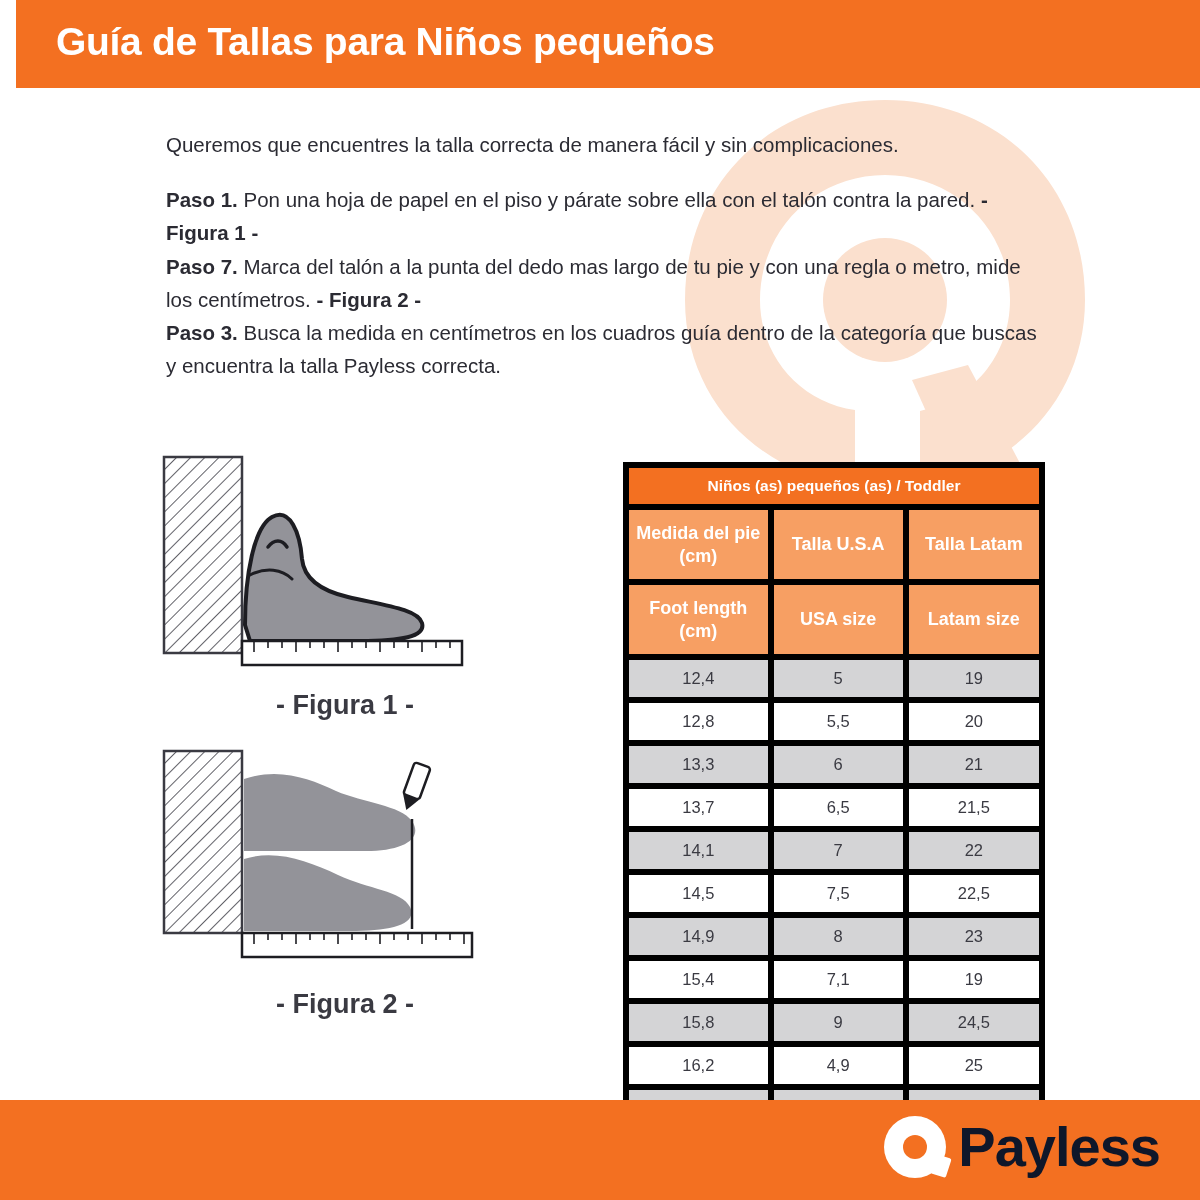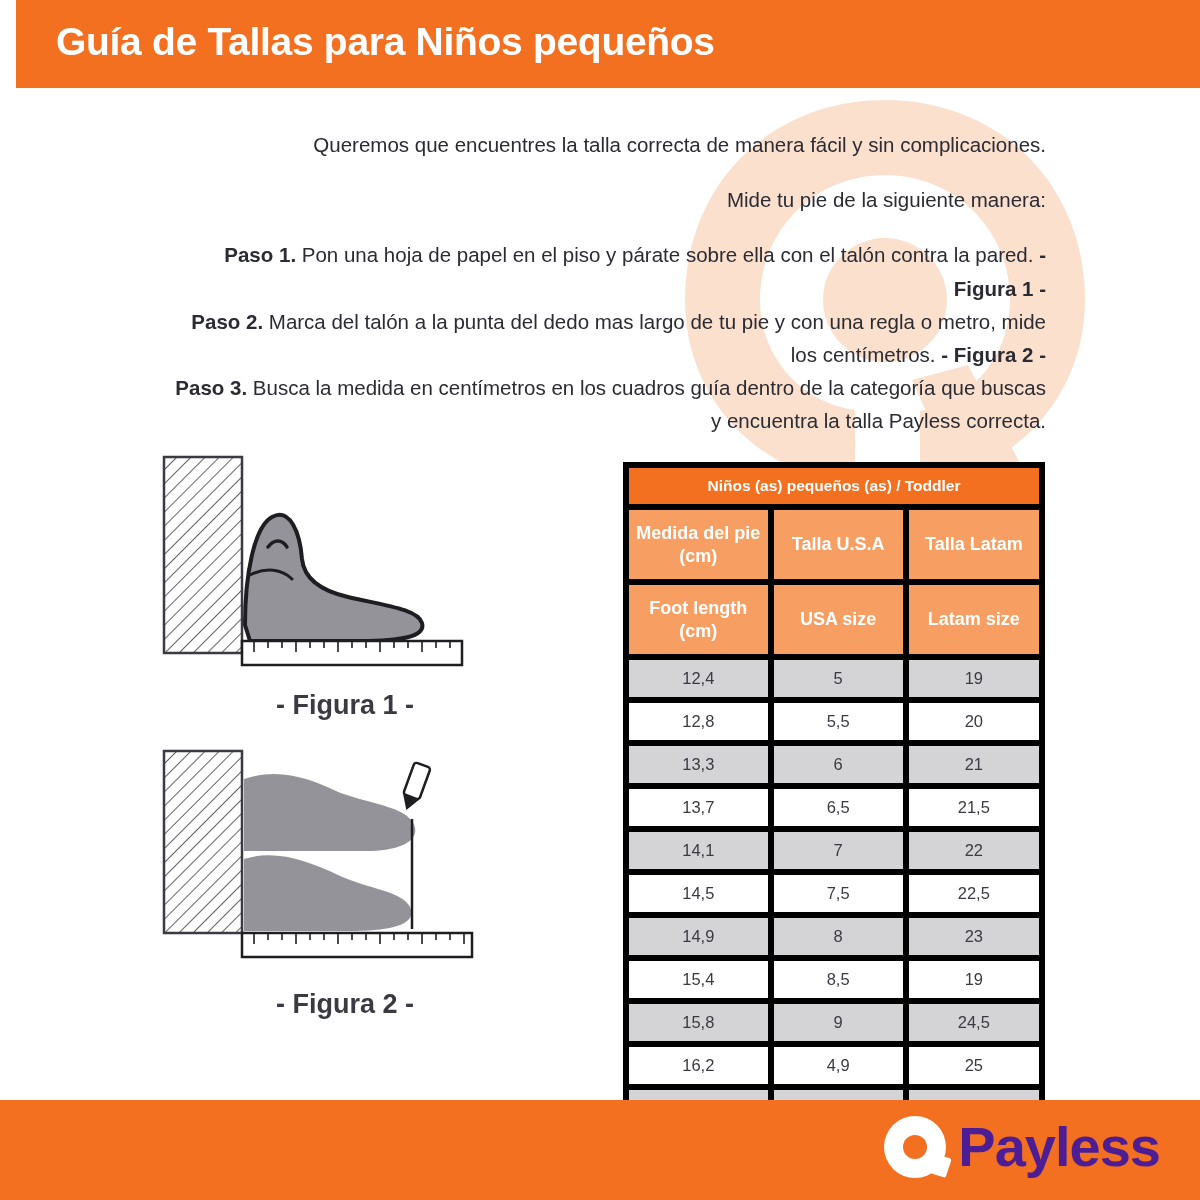--- a/index.html
+++ b/index.html
@@ -81,21 +81,21 @@
     bottom: 2px;
     width: 16px;
     height: 20px;
     background: #ffffff;
     transform: rotate(18deg);
     border-radius: 2px;
   }
   .brand-text {
     font-size: 56px;
     font-weight: bold;
-    color: #4c1d95;
+    color: #0f172a;
     letter-spacing: -1px;
     line-height: 1;
   }
   
   .watermark {
     position: absolute;
     right: 80px;
     top: 80px;
     width: 470px;
     height: 470px;
@@ -107,21 +107,20 @@
     position: absolute;
     left: 166px;
     top: 128px;
     width: 880px;
     color: #2b2b33;
     font-size: 20.5px;
     line-height: 1.62;
   }
   .intro p {
     margin: 0 0 22px 0;
-    text-align: right;
   }
   .intro p.steps {
     margin: 0;
   }
   .intro b {
     font-weight: bold;
   }
   
   .figures {
     position: absolute;
@@ -196,24 +195,23 @@
     <circle cx="235" cy="220" r="62" fill="#FBE0CE"></circle>
     <path d="M262 300 L 330 452 L 392 425 L 318 285 Z" fill="#FBE0CE"></path>
   </svg>
 
   <div class="header">
     <div class="header-title">Guía de Tallas para Niños pequeños</div>
   </div>
 
   <div class="intro">
     <p>Queremos que encuentres la talla correcta de manera fácil y sin complicaciones.</p>
-    <p>Mide tu pie de la siguiente manera:</p>
     <p class="steps">
       <b>Paso 1.</b><span> Pon una hoja de papel en el piso y párate sobre ella con el talón contra la pared. </span><b>- Figura 1 -</b><br>
-      <b>Paso 2.</b><span> Marca del talón a la punta del dedo mas largo de tu pie y con una regla o metro, mide los centímetros. </span><b>- Figura 2 -</b><br>
+      <b>Paso 7.</b><span> Marca del talón a la punta del dedo mas largo de tu pie y con una regla o metro, mide los centímetros. </span><b>- Figura 2 -</b><br>
       <b>Paso 3.</b><span> Busca la medida en centímetros en los cuadros guía dentro de la categoría que buscas y encuentra la talla Payless correcta.</span>
     </p>
   </div>
 
   <div class="figures">
 
     <svg width="400" height="225" viewBox="0 0 400 225">
       <defs>
         <pattern id="hatch1" width="10" height="10" patternTransform="rotate(45)" patternUnits="userSpaceOnUse">
           <line x1="0" y1="0" x2="0" y2="10" stroke="#3a3a42" stroke-width="1.6"></line>
@@ -335,21 +333,21 @@
         <td>7,5</td>
         <td>22,5</td>
       </tr>
       <tr class="alt">
         <td>14,9</td>
         <td>8</td>
         <td>23</td>
       </tr>
       <tr>
         <td>15,4</td>
-        <td>8,5</td>
+        <td>7,1</td>
         <td>19</td>
       </tr>
       <tr class="alt">
         <td>15,8</td>
         <td>9</td>
         <td>24,5</td>
       </tr>
       <tr>
         <td>16,2</td>
         <td>4,9</td>

